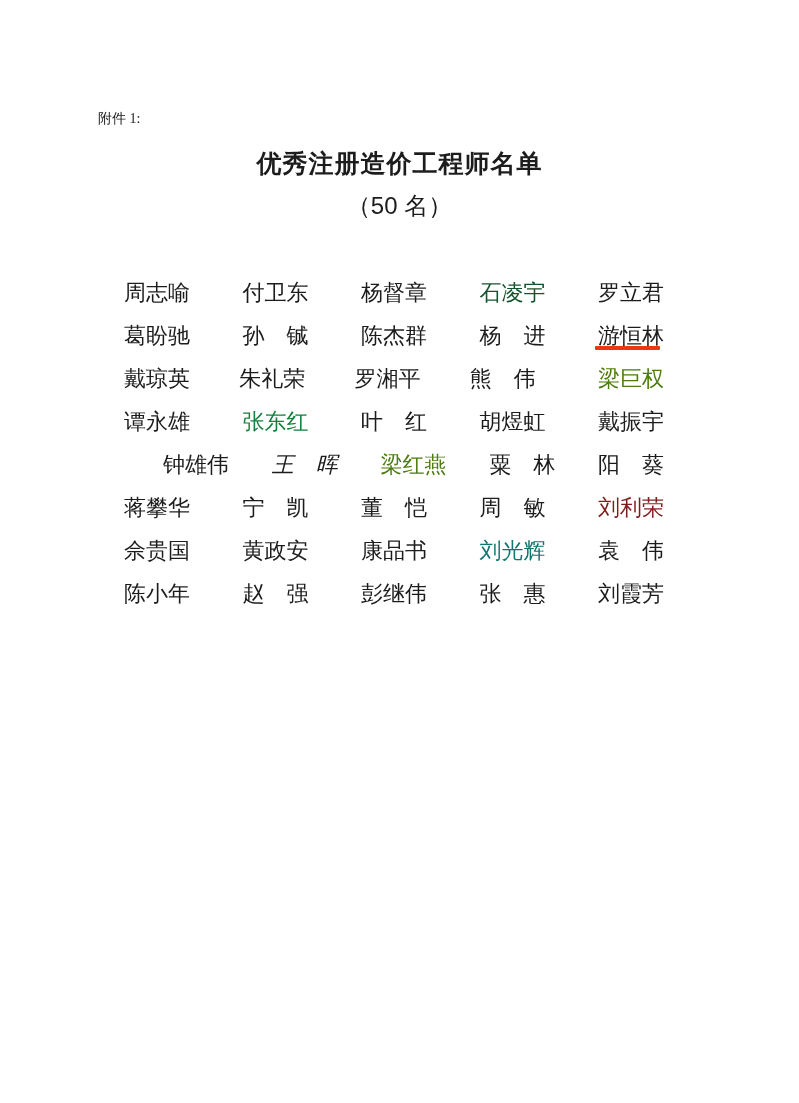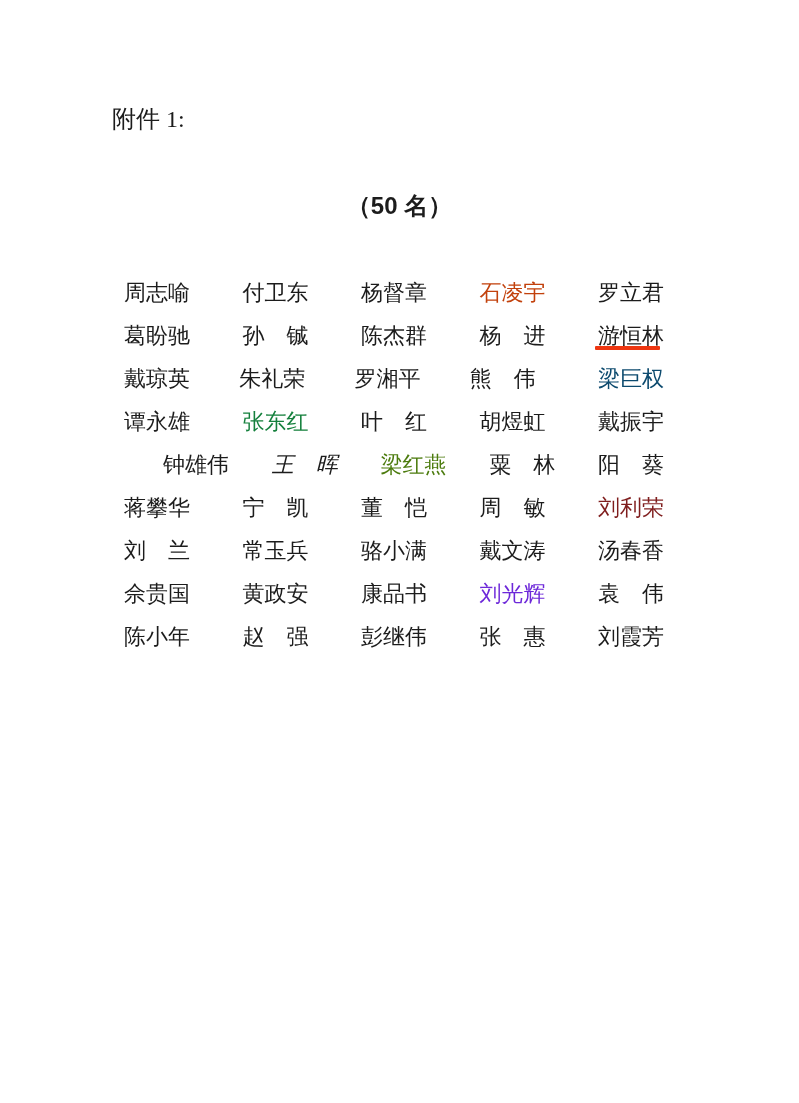--- a/index.html
+++ b/index.html
@@ -11,23 +11,23 @@
     position: relative;
     width: 799px;
     height: 1103px;
     background: #ffffff;
     color: #1c1c1c;
     font-family: "Liberation Serif", serif;
     overflow: hidden;
   }
   .attachment {
     position: absolute;
-    left: 112px;
+    left: 98px;
     top: 106px;
-    font-size: 24px;
+    font-size: 14px;
     line-height: 26px;
     white-space: pre;
   }
   .doc-title {
     position: absolute;
     left: 0;
     top: 149px;
     width: 100%;
     margin: 0;
     text-align: center;
@@ -37,21 +37,21 @@
     line-height: 28px;
     letter-spacing: 1px;
   }
   .doc-subtitle {
     position: absolute;
     left: 0;
     top: 192px;
     width: 100%;
     text-align: center;
     font-family: "Liberation Sans", sans-serif;
-    font-weight: bold;
+    font-weight: normal;
     font-size: 24px;
     line-height: 28px;
   }
   .roster {
     position: absolute;
     left: 124px;
     top: 280px;
     width: 540px;
   }
   .roster-row {
@@ -76,44 +76,45 @@
     height: 4px;
     border-radius: 1px;
   }
 </style>
 </head>
 <body>
 
 <div class="page">
   <div class="attachment">附件 1:</div>
 
+  <h1 class="doc-title">优秀注册造价工程师名单</h1>
 
   <div class="doc-subtitle">（50 名）</div>
 
   <div class="roster" id="roster">
       <div class="roster-row">
         <span class="name-cell" style="color: rgb(28, 28, 28);">周志喻</span>
         <span class="name-cell" style="color: rgb(28, 28, 28);">付卫东</span>
         <span class="name-cell" style="color: rgb(28, 28, 28);">杨督章</span>
-        <span class="name-cell" style="color: #c2410c;">石凌宇</span>
+        <span class="name-cell" style="color: #14532d;">石凌宇</span>
         <span class="name-cell" style="color: rgb(28, 28, 28);">罗立君</span>
       </div>
       <div class="roster-row">
         <span class="name-cell" style="color: rgb(28, 28, 28);">葛盼驰</span>
         <span class="name-cell" style="color: rgb(28, 28, 28);">孙　铖</span>
         <span class="name-cell" style="color: rgb(28, 28, 28);">陈杰群</span>
         <span class="name-cell" style="color: rgb(28, 28, 28);">杨　进</span>
         <span class="name-cell" style="color: rgb(28, 28, 28);">游恒林<span class="underline-bar" style="background: rgb(238, 54, 17);"></span></span>
       </div>
       <div class="roster-row">
         <span class="name-cell" style="color: rgb(28, 28, 28);">戴琼英</span>
         <span class="name-cell" style="color: rgb(28, 28, 28);">朱礼荣</span>
         <span class="name-cell" style="color: rgb(28, 28, 28);">罗湘平</span>
         <span class="name-cell" style="color: rgb(28, 28, 28);">熊　伟</span>
-        <span class="name-cell" style="color: #0c4a6e; margin-left: 13px;">梁巨权</span>
+        <span class="name-cell" style="color: #4d7c0f; margin-left: 13px;">梁巨权</span>
       </div>
       <div class="roster-row">
         <span class="name-cell" style="color: rgb(28, 28, 28);">谭永雄</span>
         <span class="name-cell" style="color: #15803d;">张东红</span>
         <span class="name-cell" style="color: rgb(28, 28, 28);">叶　红</span>
         <span class="name-cell" style="color: rgb(28, 28, 28);">胡煜虹</span>
         <span class="name-cell" style="color: rgb(28, 28, 28);">戴振宇</span>
       </div>
       <div class="roster-row">
         <span class="name-cell" style="color: rgb(28, 28, 28); margin-left: 39px;">钟雄伟</span>
@@ -123,31 +124,24 @@
         <span class="name-cell" style="color: rgb(28, 28, 28);">阳　葵</span>
       </div>
       <div class="roster-row">
         <span class="name-cell" style="color: rgb(28, 28, 28);">蒋攀华</span>
         <span class="name-cell" style="color: rgb(28, 28, 28);">宁　凯</span>
         <span class="name-cell" style="color: rgb(28, 28, 28);">董　恺</span>
         <span class="name-cell" style="color: rgb(28, 28, 28);">周　敏</span>
         <span class="name-cell" style="color: #7f1d1d;">刘利荣</span>
       </div>
       <div class="roster-row">
-        <span class="name-cell" style="color: rgb(28, 28, 28);">刘　兰</span>
-        <span class="name-cell" style="color: rgb(28, 28, 28);">常玉兵</span>
-        <span class="name-cell" style="color: rgb(28, 28, 28);">骆小满</span>
-        <span class="name-cell" style="color: rgb(28, 28, 28);">戴文涛</span>
-        <span class="name-cell" style="color: rgb(28, 28, 28);">汤春香</span>
-      </div>
-      <div class="roster-row">
         <span class="name-cell" style="color: rgb(28, 28, 28);">佘贵国</span>
         <span class="name-cell" style="color: rgb(28, 28, 28);">黄政安</span>
         <span class="name-cell" style="color: rgb(28, 28, 28);">康品书</span>
-        <span class="name-cell" style="color: #6d28d9;">刘光辉</span>
+        <span class="name-cell" style="color: #0f766e;">刘光辉</span>
         <span class="name-cell" style="color: rgb(28, 28, 28);">袁　伟</span>
       </div>
       <div class="roster-row">
         <span class="name-cell" style="color: rgb(28, 28, 28);">陈小年</span>
         <span class="name-cell" style="color: rgb(28, 28, 28);">赵　强</span>
         <span class="name-cell" style="color: rgb(28, 28, 28);">彭继伟</span>
         <span class="name-cell" style="color: rgb(28, 28, 28);">张　惠</span>
         <span class="name-cell" style="color: rgb(28, 28, 28);">刘霞芳</span>
       </div>
     </div>

